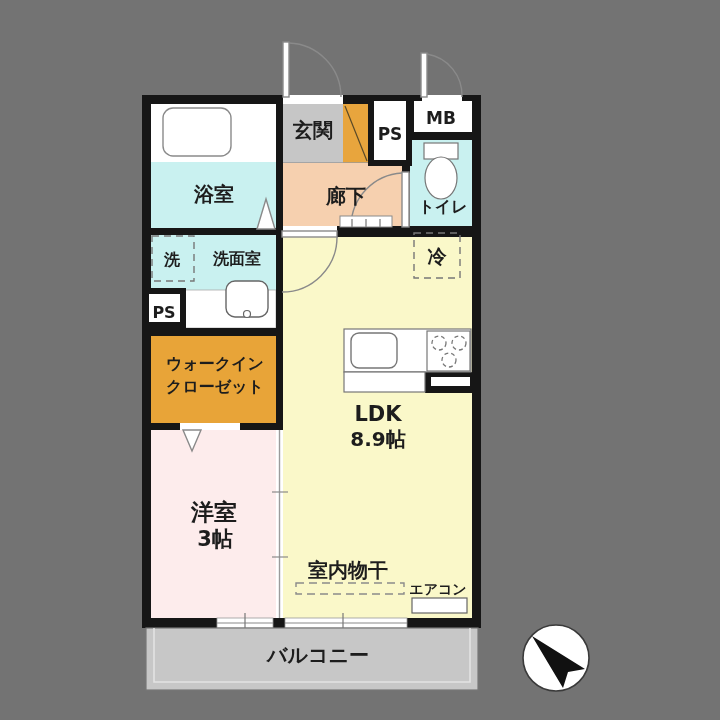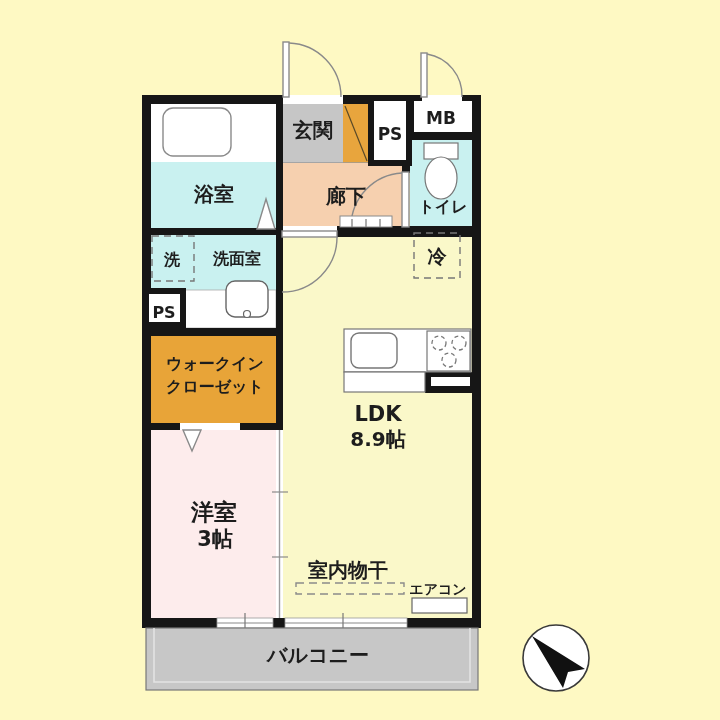--- a/index.html
+++ b/index.html
@@ -1,16 +1,16 @@
 <!DOCTYPE html>
 <html><head>
 <meta charset="utf-8">
 <style>
   html,body{margin:0;padding:0;background:#ffffff;}
-  .canvas{position:relative;width:720px;height:720px;background:#fef9c3;overflow:hidden;
+  .canvas{position:relative;width:720px;height:720px;background:#737373;overflow:hidden;
           font-family:"DejaVu Sans","Liberation Sans",sans-serif;}
   svg text{font-family:"DejaVu Sans","Liberation Sans",sans-serif;font-weight:700;}
 </style>
 </head>
 <body>
 
 <div class="canvas">
 <svg width="720" height="720" viewBox="0 0 720 720">
 
   <g>

